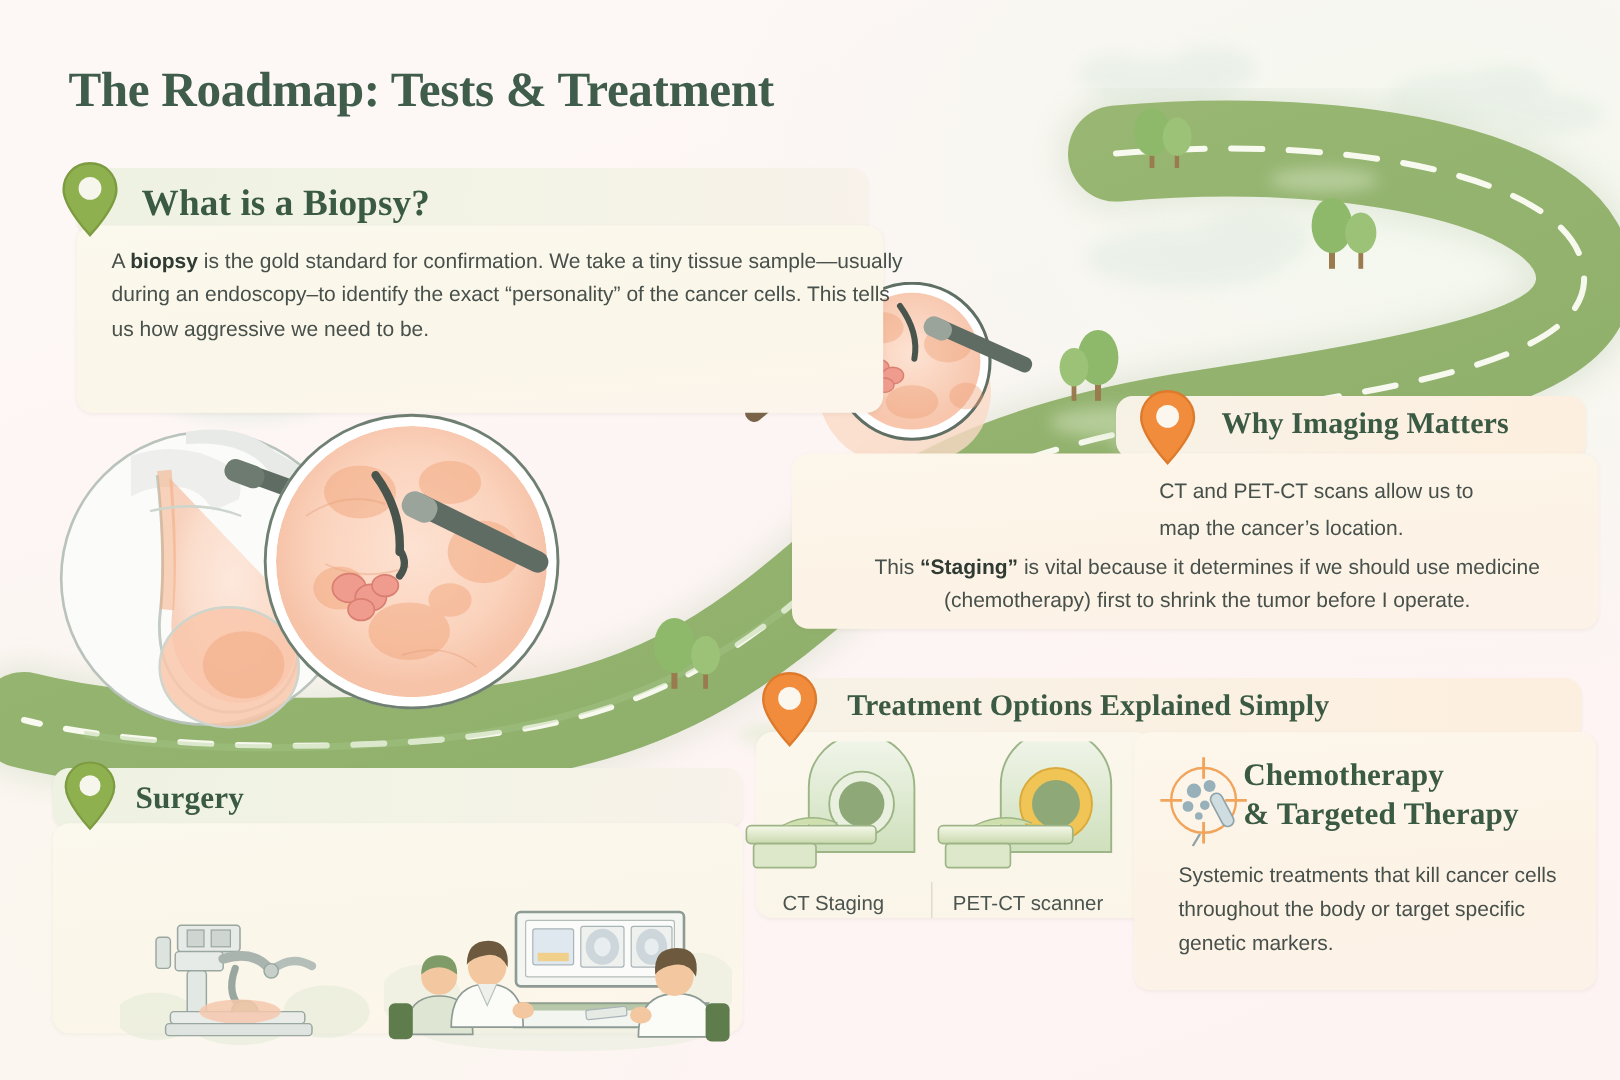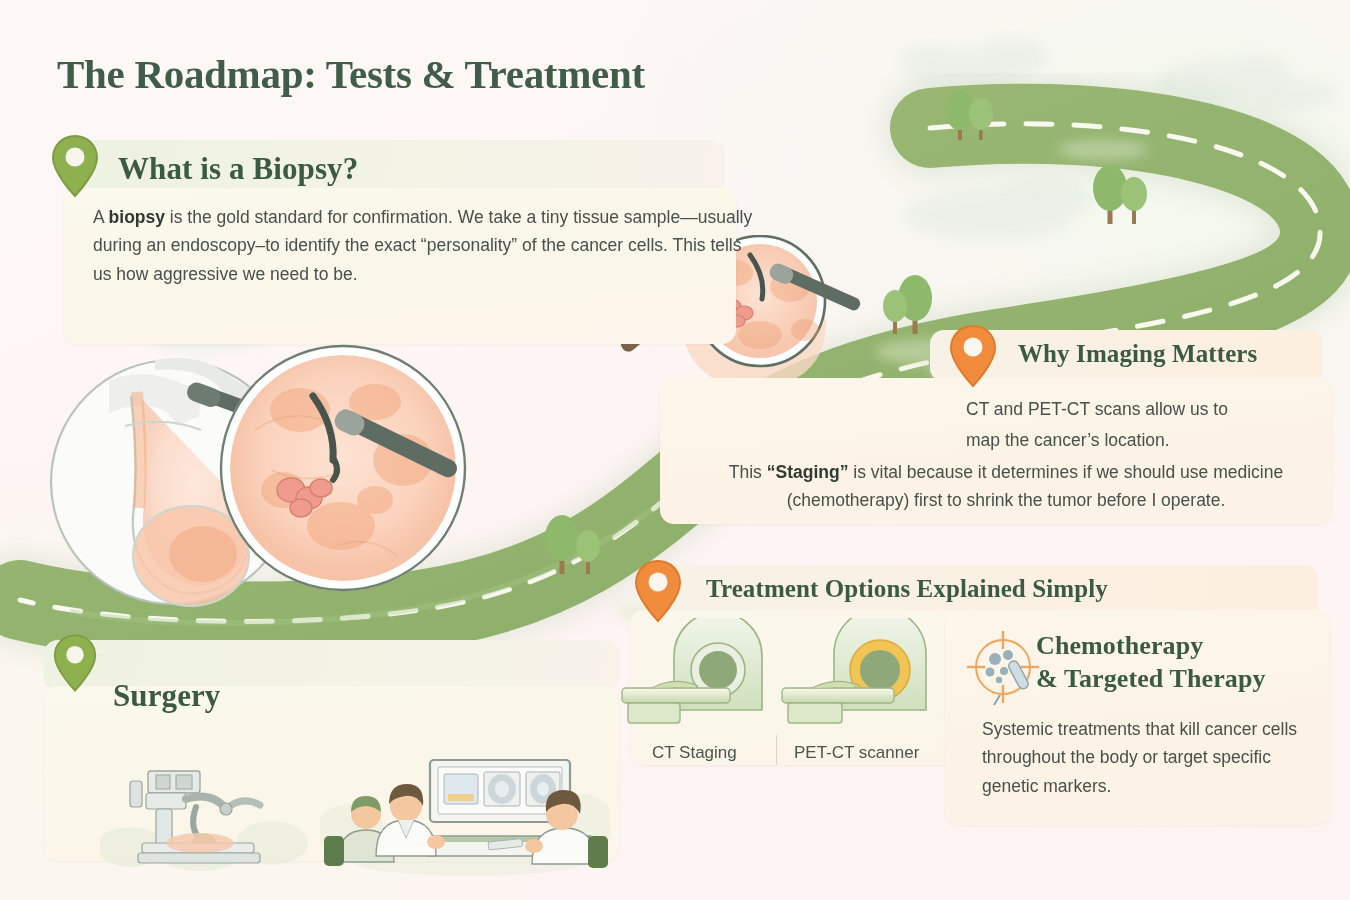--- a/index.html
+++ b/index.html
@@ -368,21 +368,21 @@
 
   <div class="card-head" style="left:44px; top:640px; width:575px; height:50px;"></div>
   <div class="card-body" style="left:44px; top:686px; width:575px; height:175px;"></div>
 
   <div class="pin" style="left:52px; top:632px;">
     <svg width="46" height="62" viewBox="0 0 50 66">
       <path d="M25 3 C12 3 3 13 3 25 C3 40 25 63 25 63 C25 63 47 40 47 25 C47 13 38 3 25 3 Z" fill="#8fb04e" stroke="#7d9c42" stroke-width="2"></path>
       <circle cx="25" cy="24" r="9.5" fill="#f7f6ec"></circle>
     </svg>
   </div>
-  <div class="sec-title" style="left:113px; top:650px; font-size:31px;margin-top:28px;">Surgery</div>
+  <div class="sec-title" style="left:113px; top:650px; font-size:26px;">Surgery</div>
 
   <svg class="art" style="left:100px;top:755px;" width="210" height="120" viewBox="0 0 210 120">
     <g opacity=".45" fill="#dfe9d2">
       <ellipse cx="30" cy="92" rx="34" ry="20"></ellipse>
       <ellipse cx="172" cy="88" rx="36" ry="22"></ellipse>
       <ellipse cx="100" cy="100" rx="40" ry="16"></ellipse>
     </g>
     <rect x="48" y="16" width="52" height="22" rx="3" fill="#e7ebe8" stroke="#9aa6a0" stroke-width="1.3"></rect>
     <rect x="56" y="20" width="14" height="14" fill="#cfd6d2" stroke="#9aa6a0" stroke-width="1"></rect>
     <rect x="76" y="20" width="16" height="14" fill="#cfd6d2" stroke="#9aa6a0" stroke-width="1"></rect>

